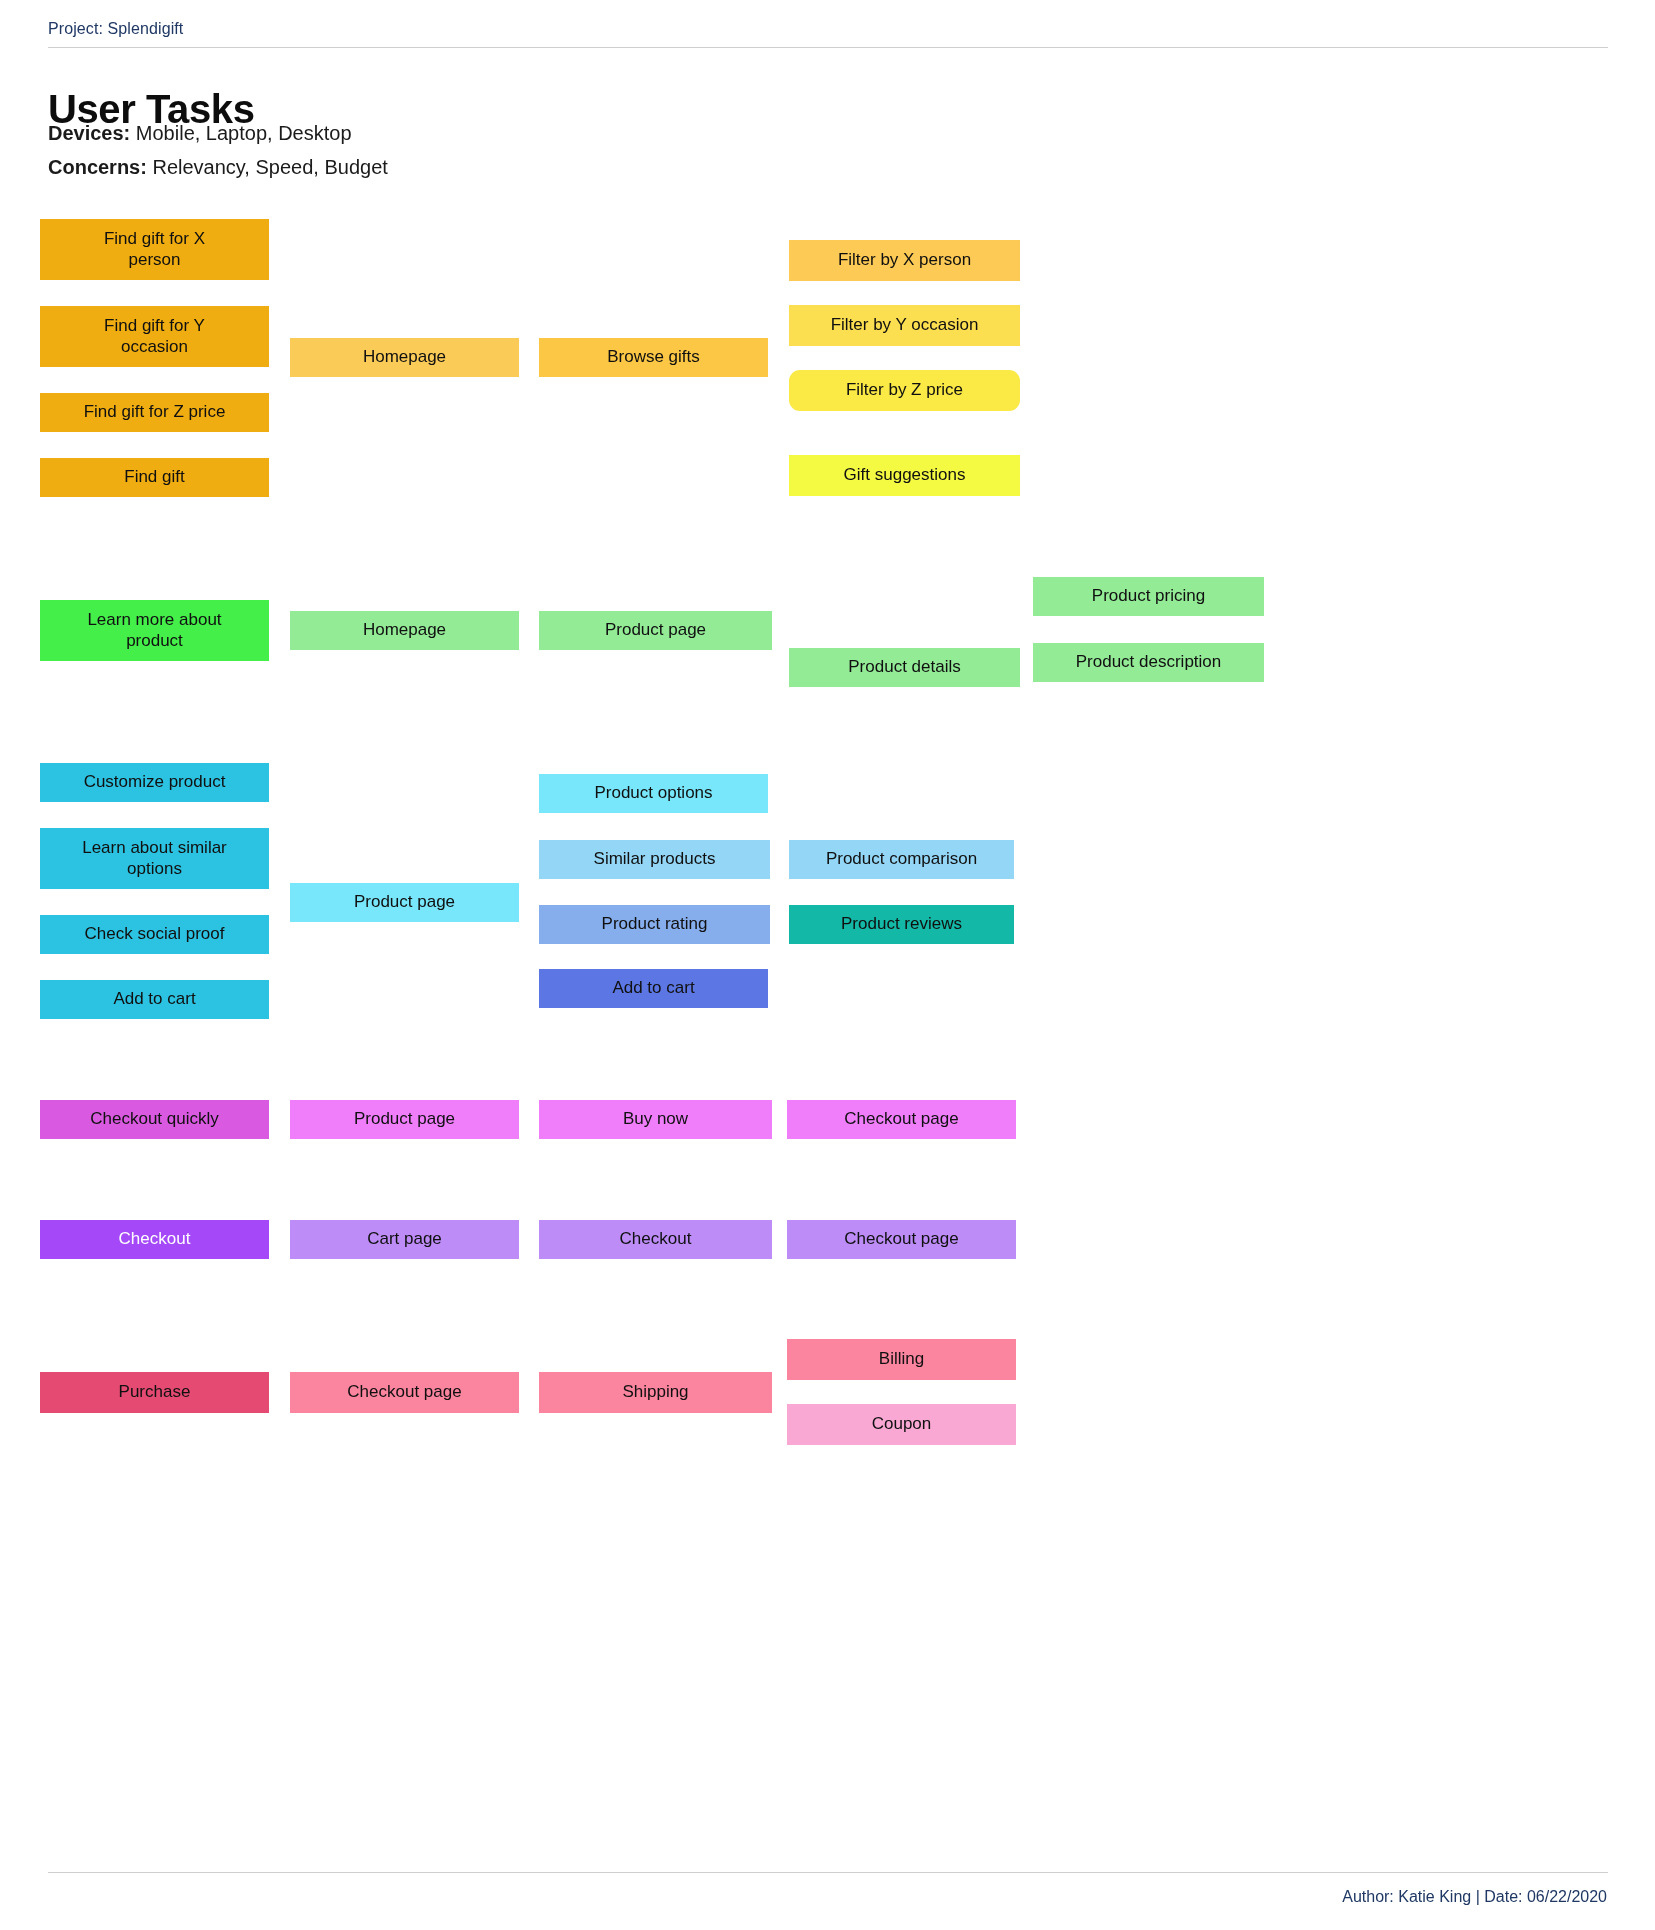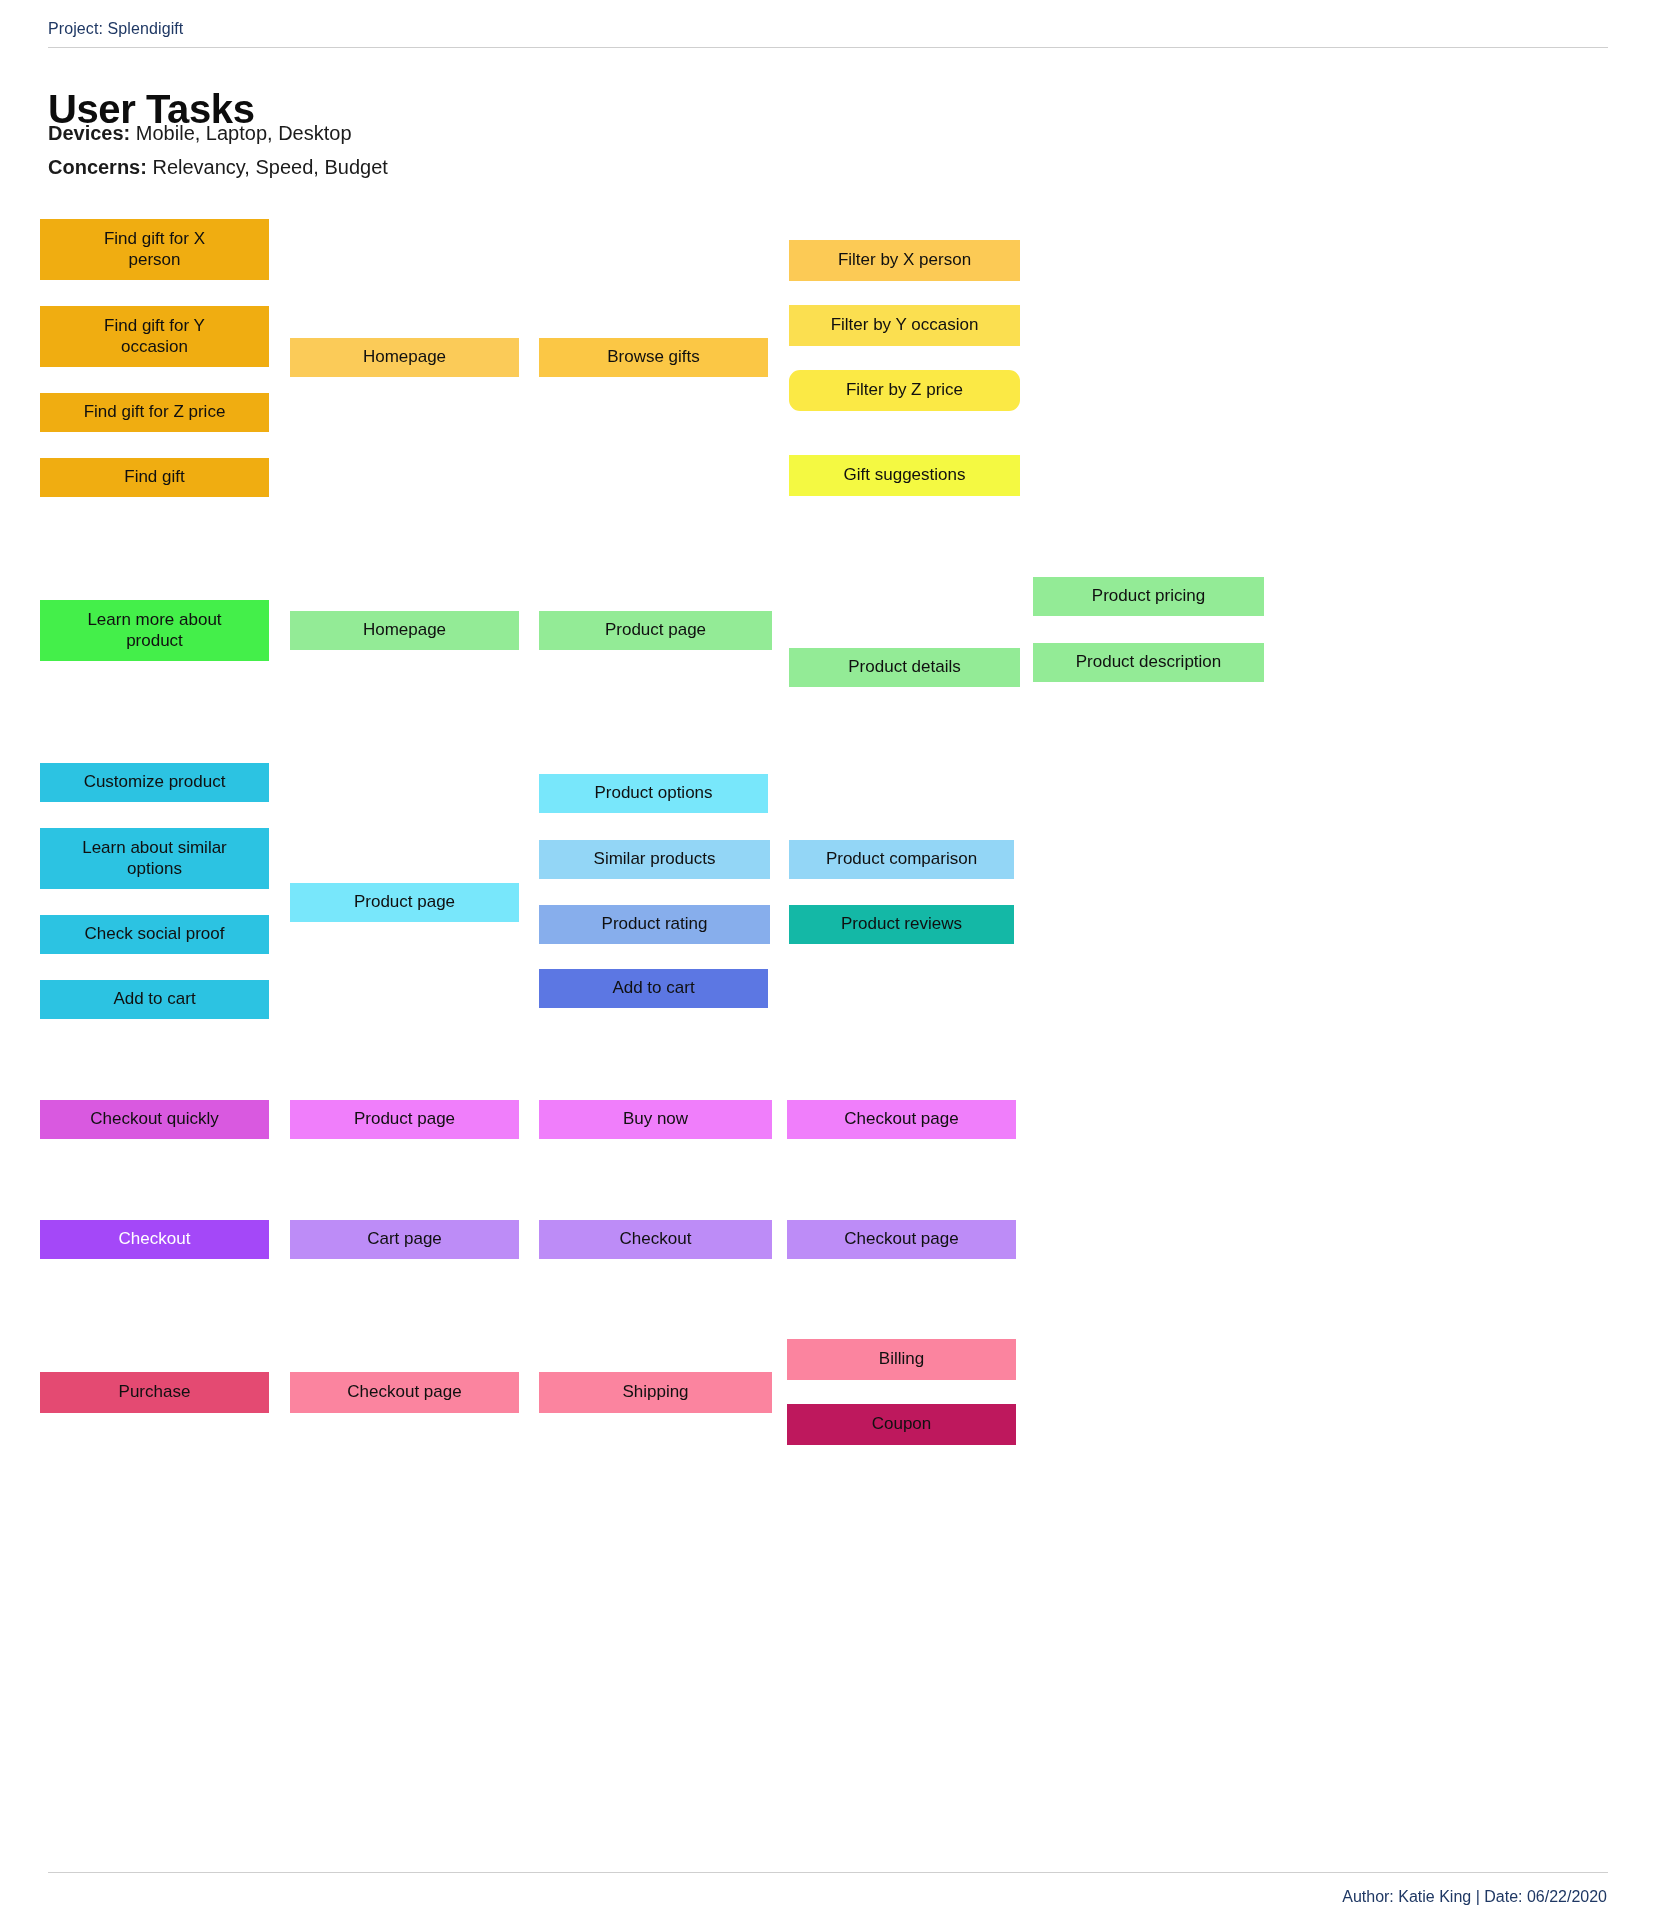--- a/index.html
+++ b/index.html
@@ -157,18 +157,18 @@
       <div class="node light-text" style="left: 40px; top: 1220px; width: 229px; height: 39px; background: rgb(164, 72, 248);">Checkout</div>
       <div class="node" style="left: 290px; top: 1220px; width: 229px; height: 39px; background: rgb(189, 140, 247);">Cart page</div>
       <div class="node" style="left: 539px; top: 1220px; width: 233px; height: 39px; background: rgb(189, 140, 247);">Checkout</div>
       <div class="node" style="left: 787px; top: 1220px; width: 229px; height: 39px; background: rgb(189, 140, 247);">Checkout page</div>
     </div>
     <div>
       <div class="node" style="left: 40px; top: 1372px; width: 229px; height: 41px; background: rgb(228, 74, 114);">Purchase</div>
       <div class="node" style="left: 290px; top: 1372px; width: 229px; height: 41px; background: rgb(251, 132, 159);">Checkout page</div>
       <div class="node" style="left: 539px; top: 1372px; width: 233px; height: 41px; background: rgb(251, 132, 159);">Shipping</div>
       <div class="node" style="left: 787px; top: 1339px; width: 229px; height: 41px; background: rgb(251, 132, 159);">Billing</div>
-      <div class="node" style="left: 787px; top: 1404px; width: 229px; height: 41px; background: #be185d;">Coupon</div>
+      <div class="node" style="left: 787px; top: 1404px; width: 229px; height: 41px; background: #f9a8d4;">Coupon</div>
     </div>
   </div>
 
 <div class="footer-rule"></div>
 <div class="footer-text">Author: Katie King | Date: 06/22/2020</div>
 
 </body></html>

